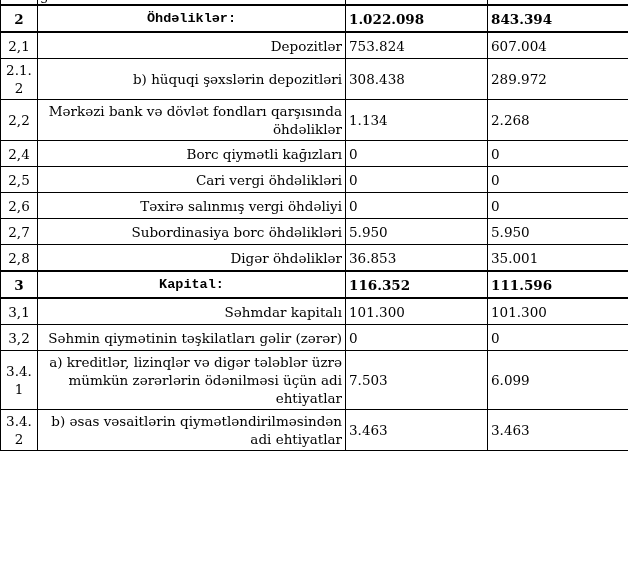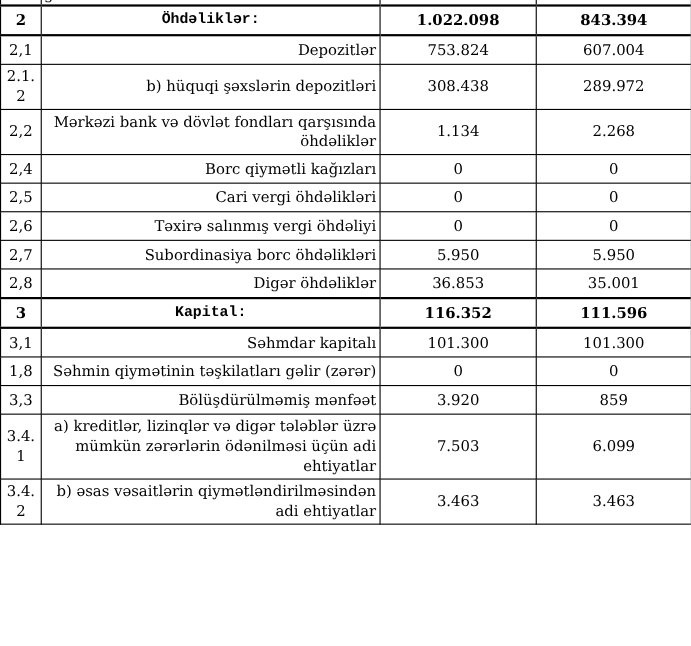--- a/index.html
+++ b/index.html
@@ -36,21 +36,20 @@
     text-align: center;
     padding-left: 0;
     padding-right: 0;
     font-size: 13px;
   }
   td.label-cell {
     text-align: right;
     padding-left: 4px;
   }
   td.val-cell {
-    text-align: center;
   }
   
   tr.section-row td {
     font-weight: bold;
     border-top: 2px solid #000000;
     border-bottom: 2px solid #000000;
   }
   tr.section-row td.label-cell {
     text-align: center;
     font-family: Liberation Mono, monospace;
@@ -159,30 +158,24 @@
         <td class="val-cell">116.352</td>
         <td class="val-cell">111.596</td>
       </tr>
       <tr class="data-row">
         <td class="num-cell">3,1</td>
         <td class="label-cell">Səhmdar kapitalı</td>
         <td class="val-cell">101.300</td>
         <td class="val-cell">101.300</td>
       </tr>
       <tr class="data-row">
-        <td class="num-cell">1,8</td>
+        <td class="num-cell">3,2</td>
         <td class="label-cell">Səhmin qiymətinin təşkilatları gəlir (zərər)</td>
         <td class="val-cell">0</td>
         <td class="val-cell">0</td>
-      </tr>
-      <tr class="data-row">
-        <td class="num-cell">3,3</td>
-        <td class="label-cell">Bölüşdürülməmiş mənfəət</td>
-        <td class="val-cell">3.920</td>
-        <td class="val-cell">859</td>
       </tr>
       <tr class="data-row">
         <td class="num-cell">3.4.1</td>
         <td class="label-cell">a) kreditlər, lizinqlər və digər tələblər üzrə mümkün zərərlərin ödənilməsi üçün adi ehtiyatlar</td>
         <td class="val-cell">7.503</td>
         <td class="val-cell">6.099</td>
       </tr>
       <tr class="data-row">
         <td class="num-cell">3.4.2</td>
         <td class="label-cell">b) əsas vəsaitlərin qiymətləndirilməsindən adi ehtiyatlar</td>

